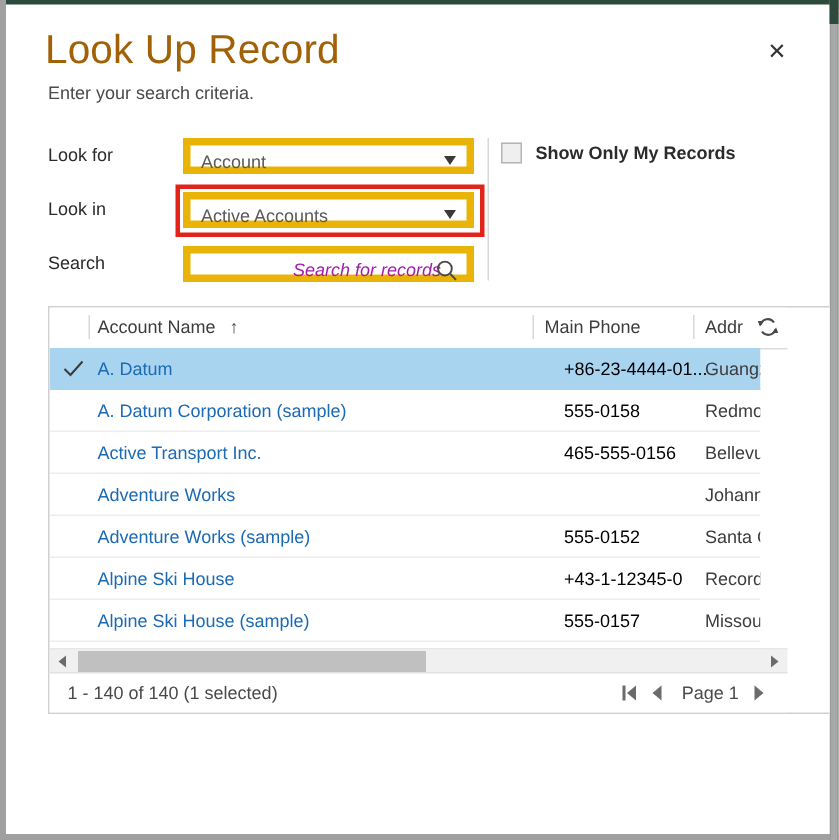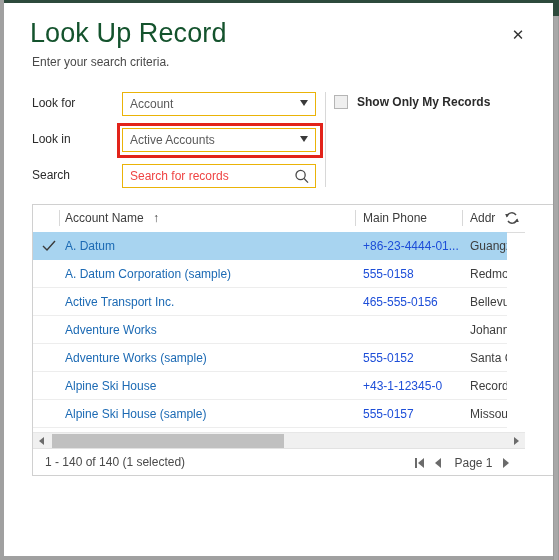--- a/index.html
+++ b/index.html
@@ -95,21 +95,21 @@
     left: 0; top: 0;
     width: 549px;
     height: 78px;
   }
   #page-title {
     position: absolute;
     left: 26px;
     top: 14px;
     font-size: 27px;
     font-weight: 300;
-    color: #14532d;
+    color: #a16207;
     letter-spacing: 0.1px;
     white-space: nowrap;
   }
   #page-subtitle {
     position: absolute;
     left: 28px;
     top: 51px;
     font-size: 12px;
     color: #4a4a4a;
     white-space: nowrap;
@@ -150,35 +150,37 @@
     color: #2b2b2b;
     white-space: nowrap;
   }
   .form-control {
     position: absolute;
     left: 118px;
     top: 0;
     width: 194px;
     height: 24px;
     box-sizing: border-box;
-    border: 1px solid #eab308;
+    border: 5px solid #eab308;
     background: #ffffff;
   }
   .form-control .ctl-text {
     position: absolute;
     left: 7px;
     top: 4px;
     font-size: 12px;
     color: #5a5a5a;
     white-space: nowrap;
     overflow: hidden;
     width: 160px;
   }
   .form-control .ctl-text.placeholder {
-    color: #ef4444;
+    font-style: italic;
+    color: #a21caf;
+    text-align: right;
   }
   .caret-down {
     position: absolute;
     right: 7px;
     top: 7px;
     width: 0; height: 0;
     border-left: 4px solid transparent;
     border-right: 4px solid transparent;
     border-top: 6px solid #3a3a3a;
   }
@@ -316,24 +318,24 @@
     position: absolute;
     left: 32px;
     top: 7px;
     font-size: 12px;
     color: #1c6ab4;
     white-space: nowrap;
     cursor: pointer;
   }
   .cell-phone {
     position: absolute;
-    left: 330px;
+    left: 343px;
     top: 7px;
     font-size: 12px;
-    color: #1d4ed8;
+    color: #000000;
     white-space: nowrap;
   }
   .cell-addr {
     position: absolute;
     left: 437px;
     top: 7px;
     width: 37px;
     font-size: 12px;
     color: #3d3d3d;
     white-space: nowrap;

